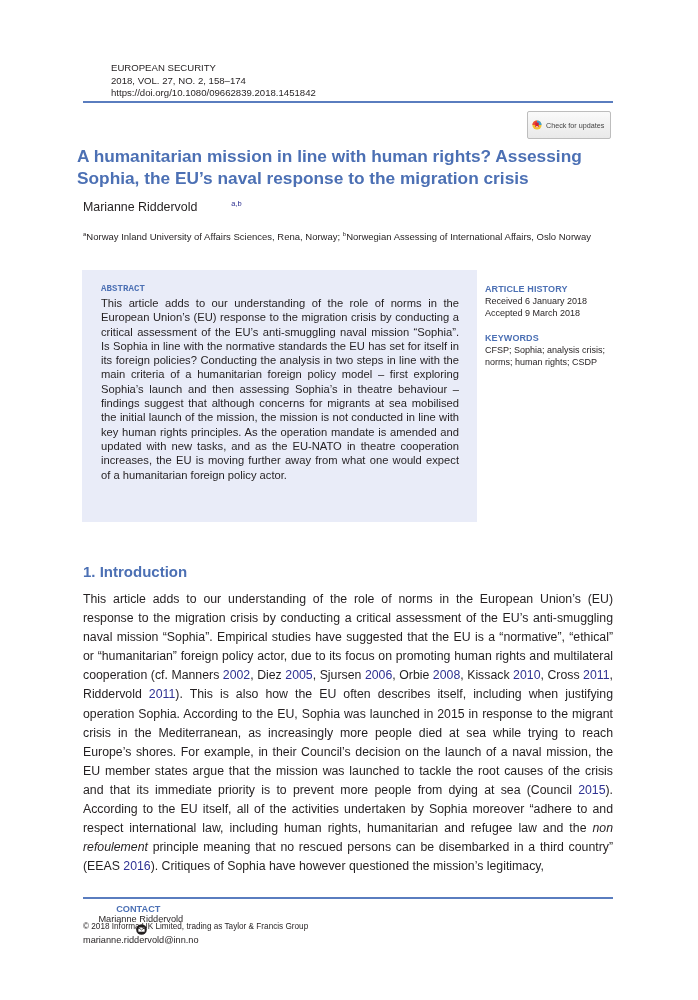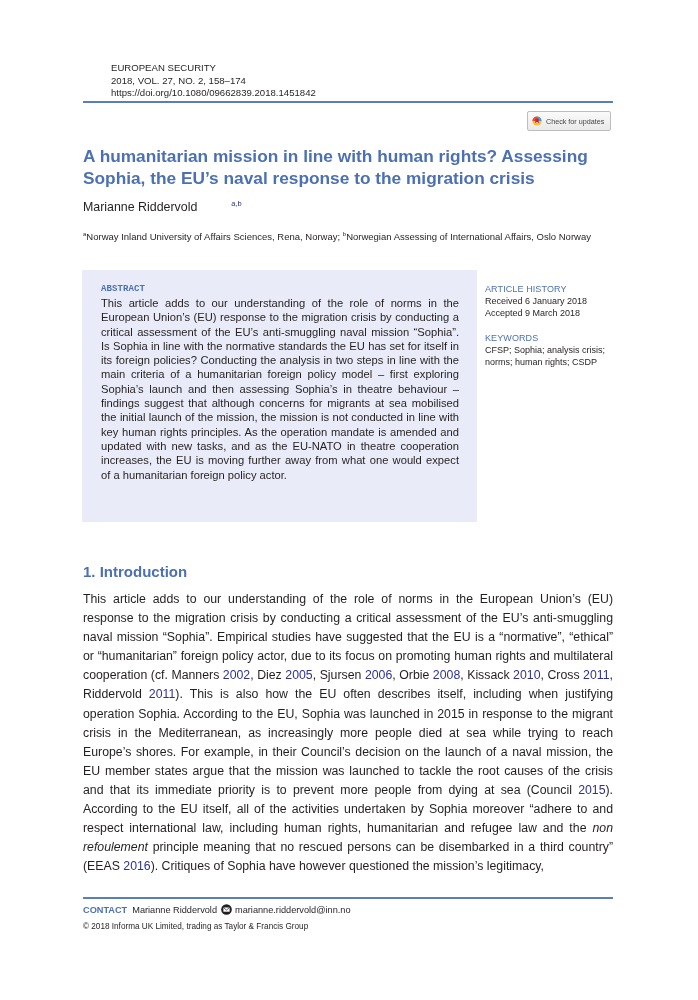--- a/index.html
+++ b/index.html
@@ -11,46 +11,46 @@
 
   .logo { position: absolute; left: 494px; top: 58px; height: 40px; width: 130px; }
   .logo-vert { position: absolute; left: 0; top: 0; width: 8px; height: 34px; }
   .logo-vert span { display: block; transform: rotate(90deg); transform-origin: left top; position: absolute; left: 8px; top: 0; font-size: 5.6px; font-weight: bold; letter-spacing: 0.2px; white-space: nowrap; color: #111; }
   .logo-r { position: absolute; left: 9px; top: -2px; width: 18px; height: 36px; }
   .logo-name { position: absolute; left: 29px; top: 1px; font-size: 17.5px; color: #231f20; letter-spacing: -0.2px; white-space: nowrap; }
   .logo-sub { position: absolute; left: 30px; top: 24px; font-size: 8.6px; color: #231f20; white-space: nowrap; }
 
   .top-rule { position: absolute; left: 83px; top: 101px; width: 530px; height: 2px; background: #5a7dbf; }
 
-  .check-updates { position: absolute; left: 527px; top: 111px; width: 84px; height: 20px; border: 1px solid #bdbdbd; border-radius: 2px; background: linear-gradient(#fafafa, #e9e9e9); display: flex; align-items: center; box-sizing: border-box; cursor: pointer; }
+  .check-updates { position: absolute; left: 527px; top: 111px; width: 84px; height: 28px; border: 1px solid #bdbdbd; border-radius: 2px; background: linear-gradient(#fafafa, #e9e9e9); display: flex; align-items: center; box-sizing: border-box; cursor: pointer; }
   .check-updates .cu-icon { width: 10px; height: 10px; margin-left: 4px; margin-right: 4px; }
   .check-updates .cu-label { font-size: 7.2px; color: #444; white-space: nowrap; }
 
-  .title { position: absolute; left: 83px; top: 146px; width: 535px; font-size: 17.3px; line-height: 21.5px; font-weight: bold; color: #4c70b4; }
+  .title { position: absolute; left: 77px; top: 146px; width: 535px; font-size: 17.3px; line-height: 21.5px; font-weight: bold; color: #4c70b4; }
   .author { position: absolute; left: 83px; top: 199px; font-size: 12.4px; color: #231f20; white-space: nowrap; }
   .author sup { font-size: 7.5px; color: #2e3192; vertical-align: 5px; margin-left: 34px; }
 
   .affil { position: absolute; left: 83px; top: 228px; width: 530px; font-size: 9.5px; line-height: 13.5px; color: #231f20; }
   .affil sup { font-size: 6px; vertical-align: 4px; }
 
   .abstract-box { position: absolute; left: 82px; top: 270px; width: 395px; height: 252px; background: #e9ecf8; }
   .abstract-heading { position: absolute; left: 101px; top: 284px; font-size: 9px; font-weight: bold; color: #4c70b4; letter-spacing: 0.1px; font-family: Liberation Mono, monospace; }
   .abstract-text { position: absolute; left: 101px; top: 296px; width: 358px; font-size: 11.2px; line-height: 14.3px; text-align: justify; color: #231f20; }
 
   .side { position: absolute; left: 485px; top: 284px; width: 140px; font-size: 9px; line-height: 11.9px; color: #231f20; }
-  .side .hd { font-weight: normal; color: #4c70b4; letter-spacing: 0.1px; }
+  .side .hd { font-weight: bold; color: #4c70b4; letter-spacing: 0.1px; }
   .side .gap { height: 13px; }
 
   .section-heading { position: absolute; left: 83px; top: 563px; font-size: 15px; font-weight: bold; color: #4c70b4; white-space: nowrap; }
 
   .body-text { position: absolute; left: 83px; top: 590px; width: 530px; font-size: 12.3px; line-height: 19.1px; text-align: justify; color: #231f20; }
   .body-text .cite { color: #2e3192; }
 
   .bottom-rule { position: absolute; left: 83px; top: 897px; width: 530px; height: 1.5px; background: #5a7dbf; }
-  .contact { position: absolute; left: 83px; top: 904px; font-size: 9.2px; color: #231f20; white-space: nowrap; display: flex; align-items: center; }
+  .contact { position: absolute; left: 83px; top: 904px; font-size: 9.2px; color: #231f20; white-space: nowrap; display: flex; align-items: center; flex-direction: column; }
   .contact .lbl { font-weight: bold; color: #4c70b4; margin-right: 5px; }
   .contact .env { width: 11px; height: 11px; margin: 0 3px 0 4px; }
   .copyright { position: absolute; left: 83px; top: 922px; font-size: 8.2px; color: #231f20; white-space: nowrap; }
 </style>
 </head>
 <body>
 
 <div class="page">
 
   <div class="journal-meta">

